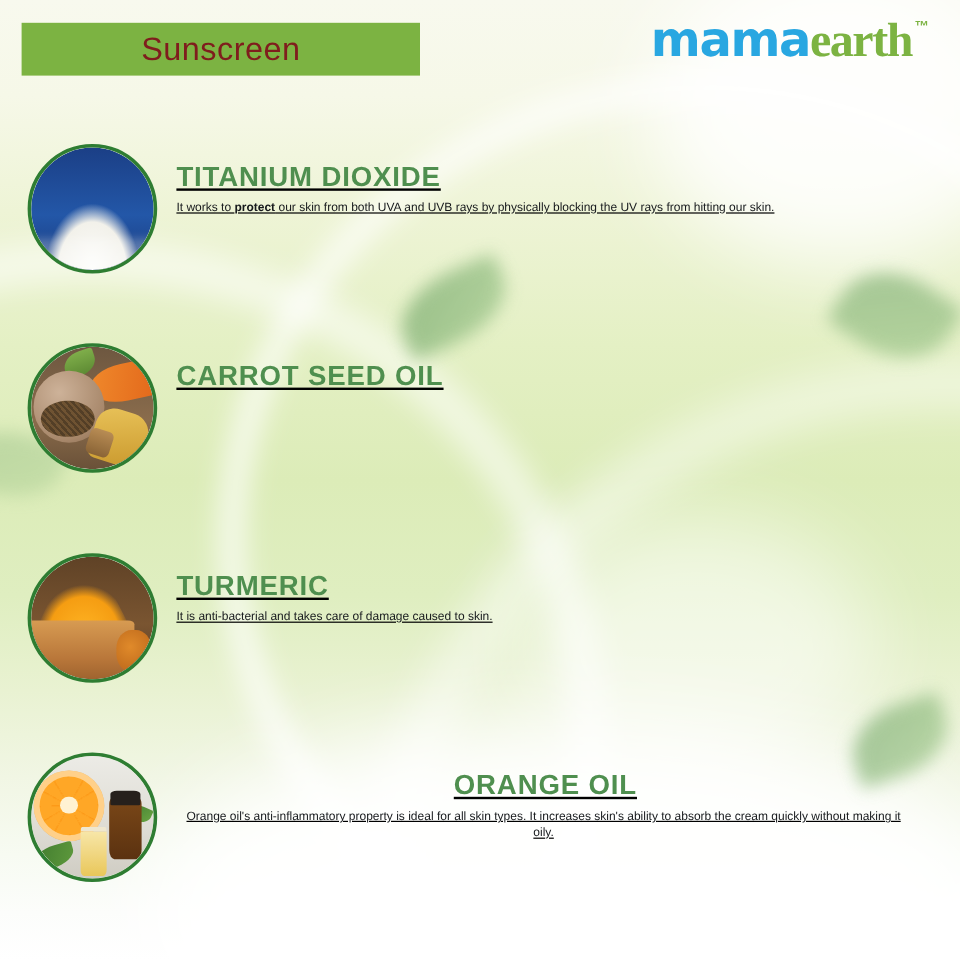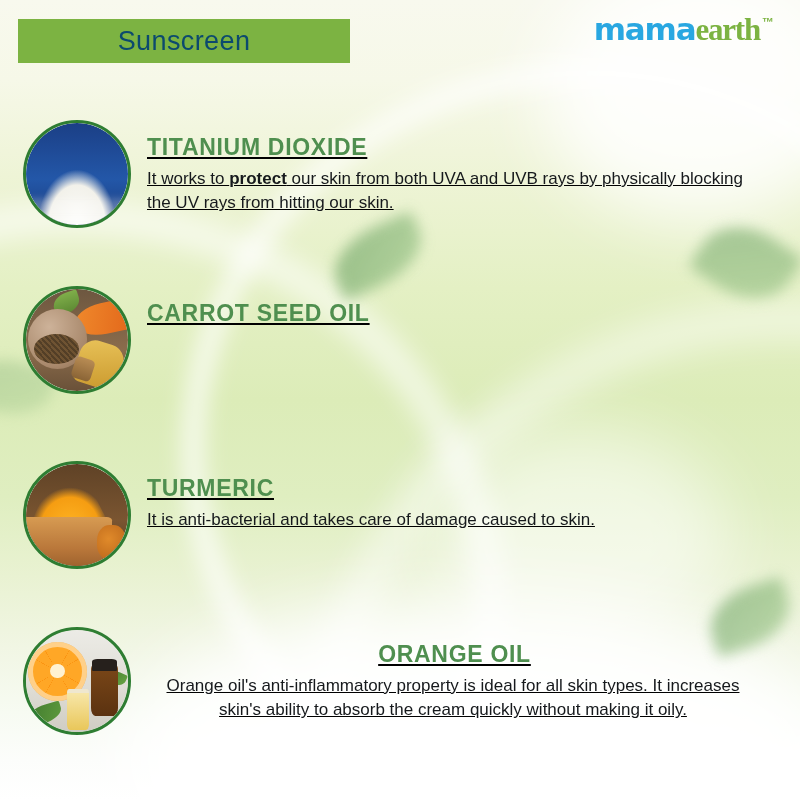--- a/index.html
+++ b/index.html
@@ -90,36 +90,36 @@
   .title-banner {
     position: absolute;
     left: 18px; top: 19px;
     width: 332px; height: 44px;
     background: #7cb342;
     display: flex;
     align-items: center;
     justify-content: center;
   }
   .title-banner-text {
-    color: #0c4a6e;
+    color: #7f1d1d;
     font-size: 27px;
     font-weight: 400;
     letter-spacing: 0.4px;
     font-family: "Liberation Sans", sans-serif;
   }
 
   .brand {
     position: absolute;
     right: 26px; top: 14px;
     display: flex;
     align-items: flex-start;
     line-height: 1;
   }
   .brand-word {
-    font-size: 31px;
+    font-size: 40px;
     font-weight: 700;
     letter-spacing: -1.2px;
     font-family: "DejaVu Sans", sans-serif;
   }
   .brand-mama { color: #29a7e1; }
   .brand-earth { color: #7cb342; font-family: Liberation Serif, serif; }
   .brand-tm {
     color: #7cb342;
     font-size: 12px;
     font-weight: 700;
@@ -280,21 +280,21 @@
   .ing-title {
     color: #4f8f4f;
     font-size: 23px;
     font-weight: 700;
     letter-spacing: 0.7px;
     margin: 0 0 6px 0;
     font-family: "Liberation Sans", sans-serif;
   }
   .ing-desc {
     color: #16191c;
-    font-size: 17px;
+    font-size: 10px;
     line-height: 1.42;
     margin: 0;
     max-width: 612px;
     font-family: "Liberation Sans", sans-serif;
   }
   .ing-desc b { font-weight: 700; }
 </style>
 </head>
 <body>
 

